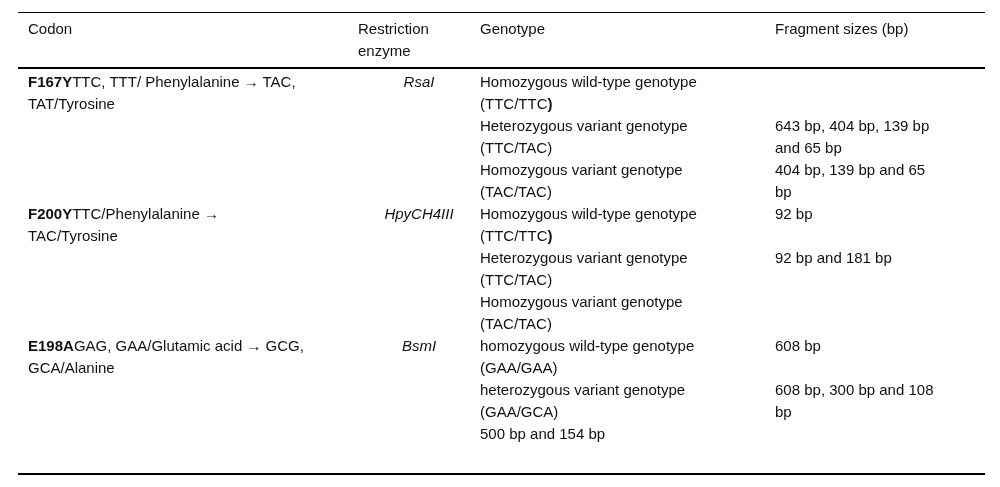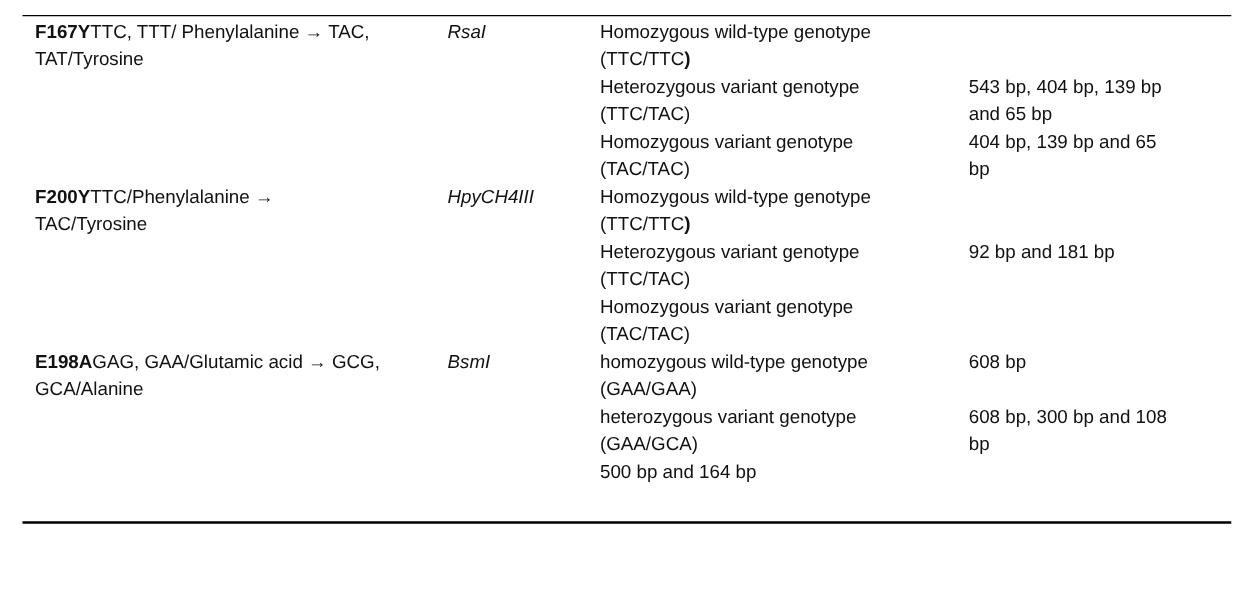--- a/index.html
+++ b/index.html
@@ -32,64 +32,71 @@
   .header-cell { font-weight: 400; }
   .pad-first { padding-left: 10px; }
   .enzyme-col-head { padding-right: 30px; }
   .tbody { padding: 2px 0 6px 0; }
   .group {
     display: grid;
     grid-template-columns: 340px 122px 465px;
     align-items: start;
   }
   .codon-cell { padding-left: 10px; padding-right: 10px; }
-  .enzyme-cell { font-style: italic; }
+  .enzyme-cell { font-style: italic; text-align: center; }
   .subrow {
     display: grid;
     grid-template-columns: 295px 170px;
     min-height: 44px;
     align-items: start;
   }
   .genotype-cell { padding-right: 20px; }
   .fragments-cell { }
   b { font-weight: 700; }
 </style>
 </head>
 <body>
 
 <div class="page">
   <div class="rtable">
 
+    <div class="header-row">
+      <div class="header-cell pad-first">Codon</div>
+      <div class="header-cell enzyme-col-head">Restriction enzyme</div>
+      <div class="header-cell">Genotype</div>
+      <div class="header-cell">Fragment sizes (bp)</div>
+    </div>
 
     <div class="tbody">
 
       <div class="group">
         <div class="codon-cell"><b>F167Y</b><span>TTC, TTT/ Phenylalanine → TAC,</span><br><span>TAT/Tyrosine</span></div>
         <div class="enzyme-cell">RsaI</div>
         <div>
           <div class="subrow">
             <div class="genotype-cell"><span>Homozygous wild-type genotype</span><br><span>(TTC/TTC</span><b>)</b></div>
           </div>
           <div class="subrow">
             <div class="genotype-cell"><span>Heterozygous variant genotype</span><br><span>(TTC/TAC)</span><b></b></div>
-            <div class="fragments-cell">543 bp, 404 bp, 139 bp and 65 bp</div>
+            <div class="fragments-cell">643 bp, 404 bp, 139 bp and 65 bp</div>
           </div>
           <div class="subrow">
             <div class="genotype-cell"><span>Homozygous variant genotype</span><br><span>(TAC/TAC)</span><b></b></div>
             <div class="fragments-cell">404 bp, 139 bp and 65 bp</div>
           </div>
         </div>
       </div>
 
       <div class="group">
         <div class="codon-cell"><b>F200Y</b><span>TTC/Phenylalanine →</span><br><span>TAC/Tyrosine</span></div>
         <div class="enzyme-cell">HpyCH4III</div>
         <div>
           <div class="subrow">
             <div class="genotype-cell"><span>Homozygous wild-type genotype</span><br><span>(TTC/TTC</span><b>)</b></div>
+            <div class="fragments-cell">92 bp</div>
           </div>
           <div class="subrow">
             <div class="genotype-cell"><span>Heterozygous variant genotype</span><br><span>(TTC/TAC)</span><b></b></div>
             <div class="fragments-cell">92 bp and 181 bp</div>
           </div>
           <div class="subrow">
             <div class="genotype-cell"><span>Homozygous variant genotype</span><br><span>(TAC/TAC)</span><b></b></div>
           </div>
         </div>
       </div>
@@ -100,20 +107,20 @@
         <div>
           <div class="subrow">
             <div class="genotype-cell"><span>homozygous wild-type genotype</span><br><span>(GAA/GAA)</span><b></b></div>
             <div class="fragments-cell">608 bp</div>
           </div>
           <div class="subrow">
             <div class="genotype-cell"><span>heterozygous variant genotype</span><br><span>(GAA/GCA)</span><b></b></div>
             <div class="fragments-cell">608 bp, 300 bp and 108 bp</div>
           </div>
           <div class="subrow">
-            <div class="fragments-cell">500 bp and 164 bp</div>
+            <div class="fragments-cell">500 bp and 154 bp</div>
           </div>
         </div>
       </div>
 
     </div>
   </div>
 </div>
 
 </body></html>

